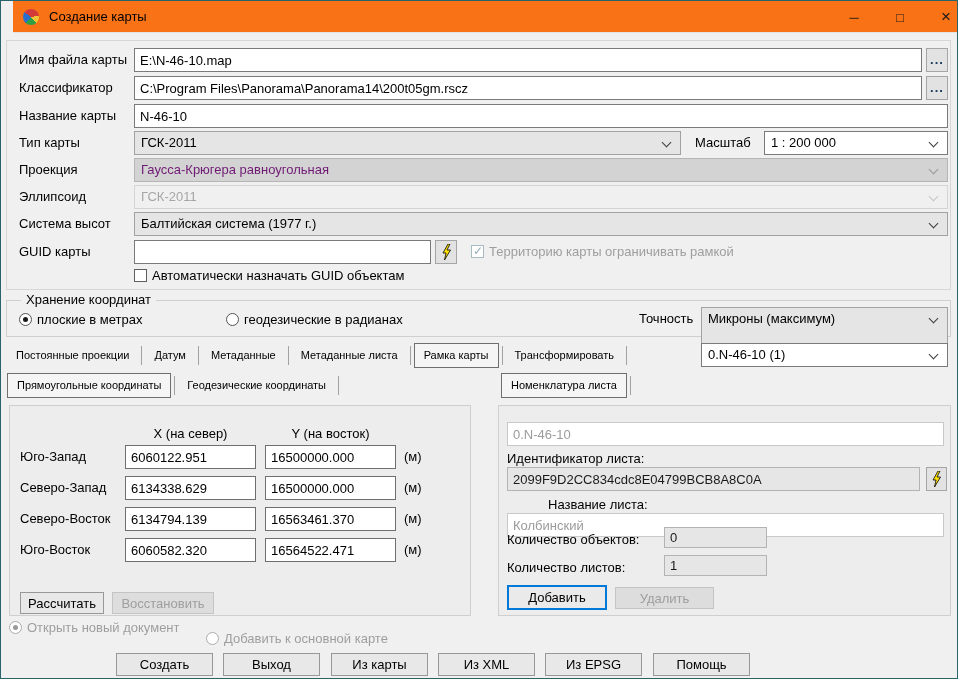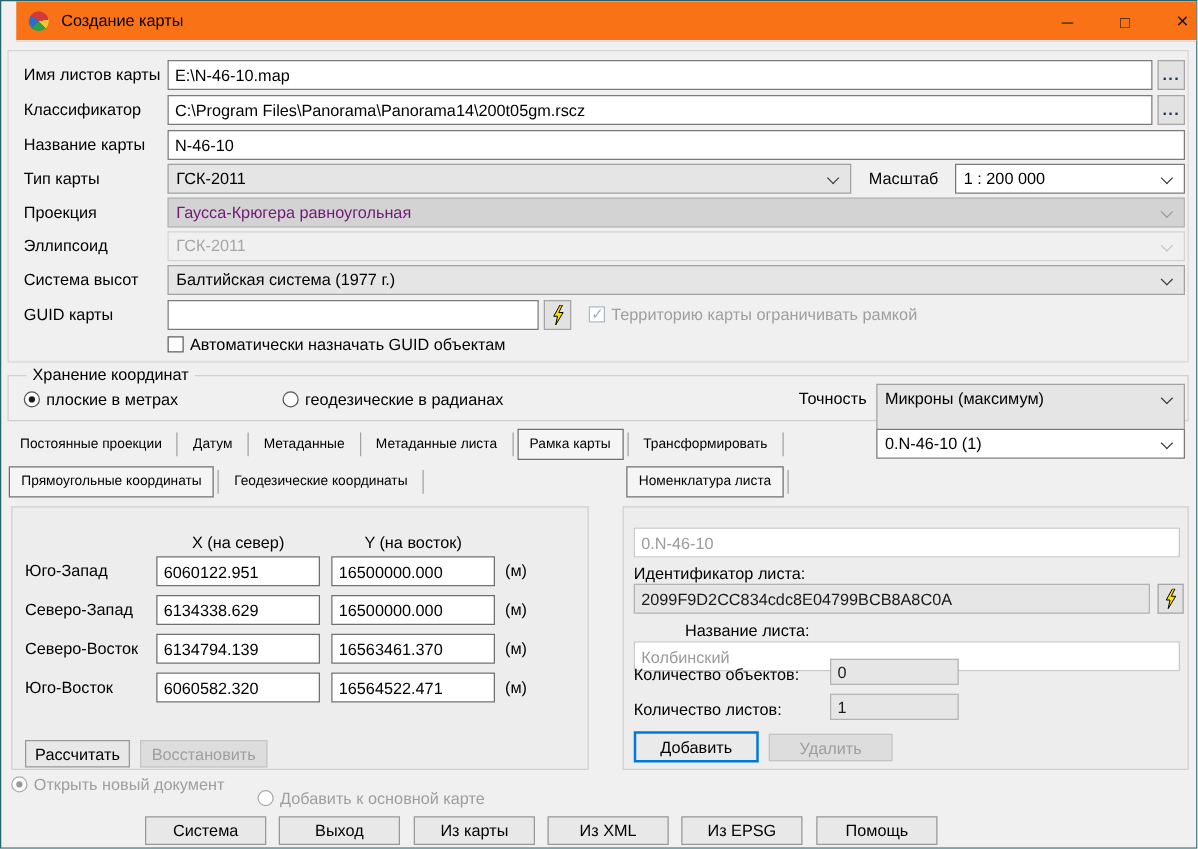--- a/index.html
+++ b/index.html
@@ -80,21 +80,21 @@
           <span class="g-max">□</span>
         </div>
       <div class="cap">
           <span class="g-close">×</span>
         </div>
     </div>
   </div>
 
   <div class="groupbox" style="left:5px; top:39px; width:945px; height:250px;"></div>
 
-  <div class="lbl" style="left:18px; top:47px;">Имя листов карты</div>
+  <div class="lbl" style="left:18px; top:47px;">Имя файла карты</div>
   <input class="inp" style="left: 133px; top: 47px; width: 788px; height: 24px;" value="E:\N-46-10.map">
   <button class="btn mini" style="left:925px; top:47px; width:22px; height:24px;"><span class="dots">...</span></button>
 
   <div class="lbl" style="left:18px; top:75px;">Классификатор</div>
   <input class="inp" style="left: 133px; top: 75px; width: 788px; height: 24px;" value="C:\Program Files\Panorama\Panorama14\200t05gm.rscz">
   <button class="btn mini" style="left:925px; top:75px; width:22px; height:24px;"><span class="dots">...</span></button>
 
   <div class="lbl" style="left:18px; top:103px;">Название карты</div>
   <input class="inp" style="left: 133px; top: 103px; width: 814px; height: 24px;" value="N-46-10">
 
@@ -247,20 +247,20 @@
 
   <div class="radio dis sel" style="left:8px; top:619px;">
     <span class="rdo"></span>
     <span>Открыть новый документ</span>
   </div>
   <div class="radio dis" style="left:205px; top:630px;">
     <span class="rdo"></span>
     <span>Добавить к основной карте</span>
   </div>
 
-  <button class="btn" style="left:115px; top:652px; width:97px; height:23px;">Система</button>
+  <button class="btn" style="left:115px; top:652px; width:97px; height:23px;">Создать</button>
   <button class="btn" style="left:222px; top:652px; width:97px; height:23px;">Выход</button>
   <button class="btn" style="left:330px; top:652px; width:97px; height:23px;">Из карты</button>
   <button class="btn" style="left:437px; top:652px; width:97px; height:23px;">Из XML</button>
   <button class="btn" style="left:544px; top:652px; width:97px; height:23px;">Из EPSG</button>
   <button class="btn" style="left:652px; top:652px; width:97px; height:23px;">Помощь</button>
 
 </div>
 
 </body></html>

